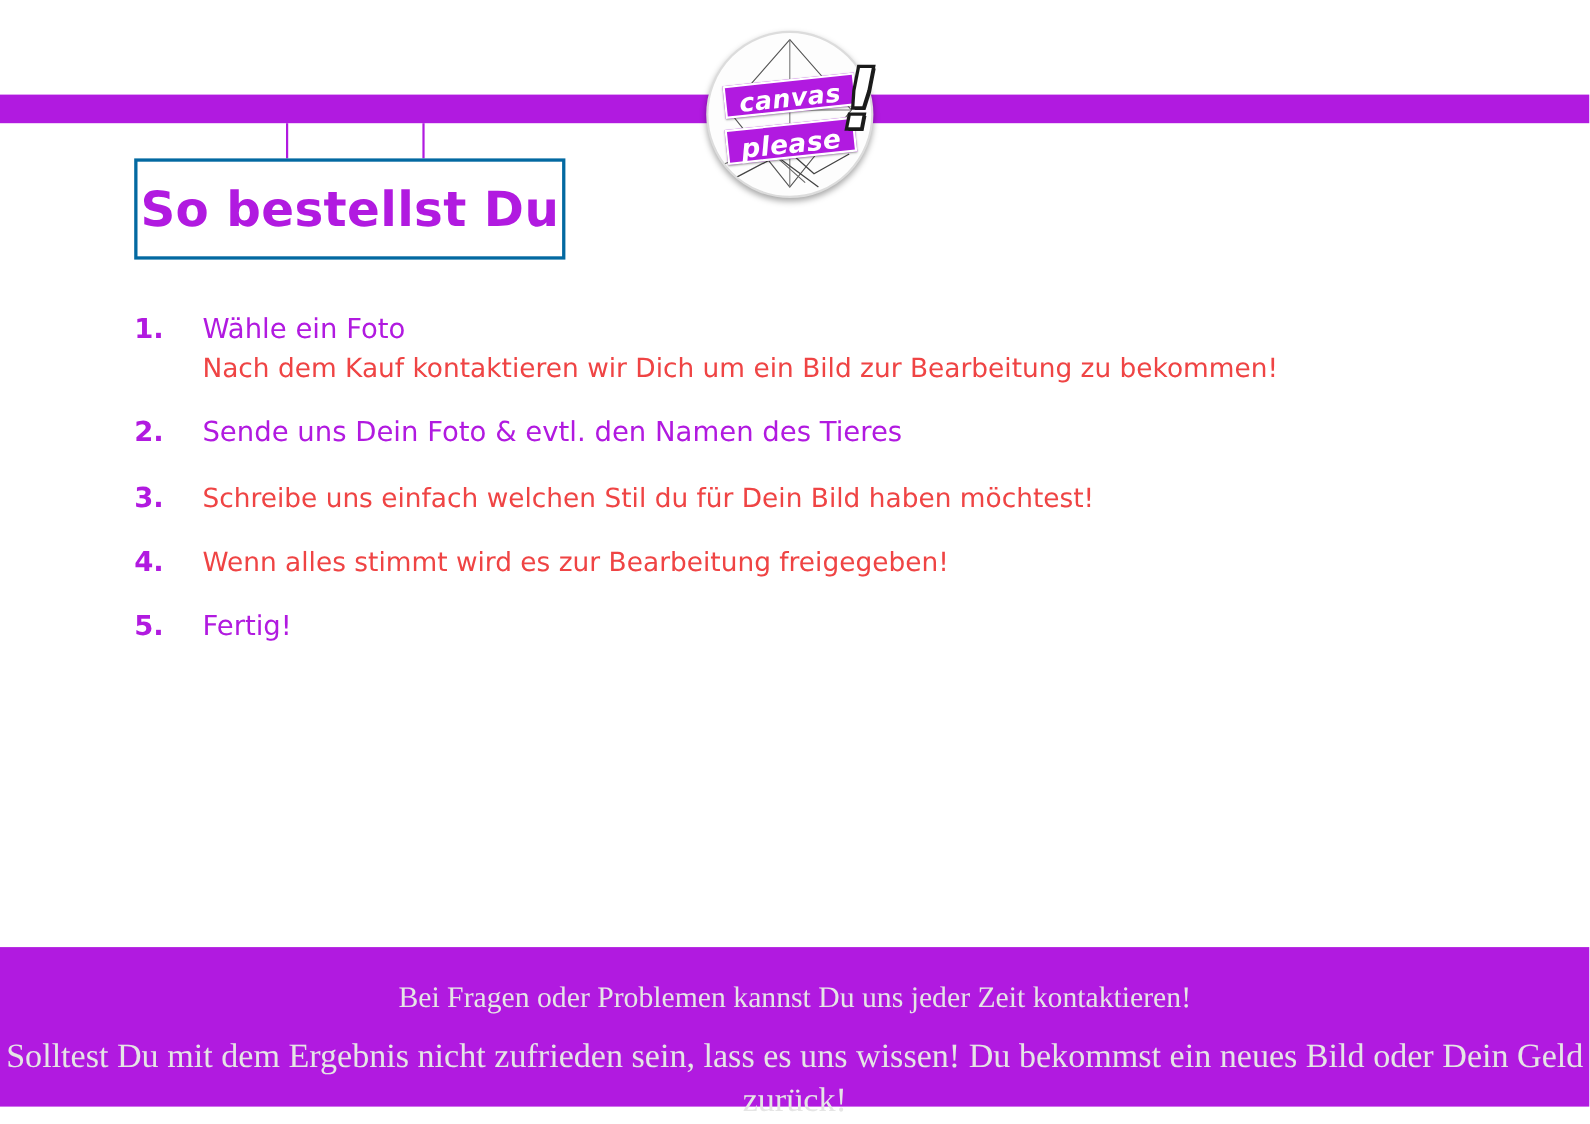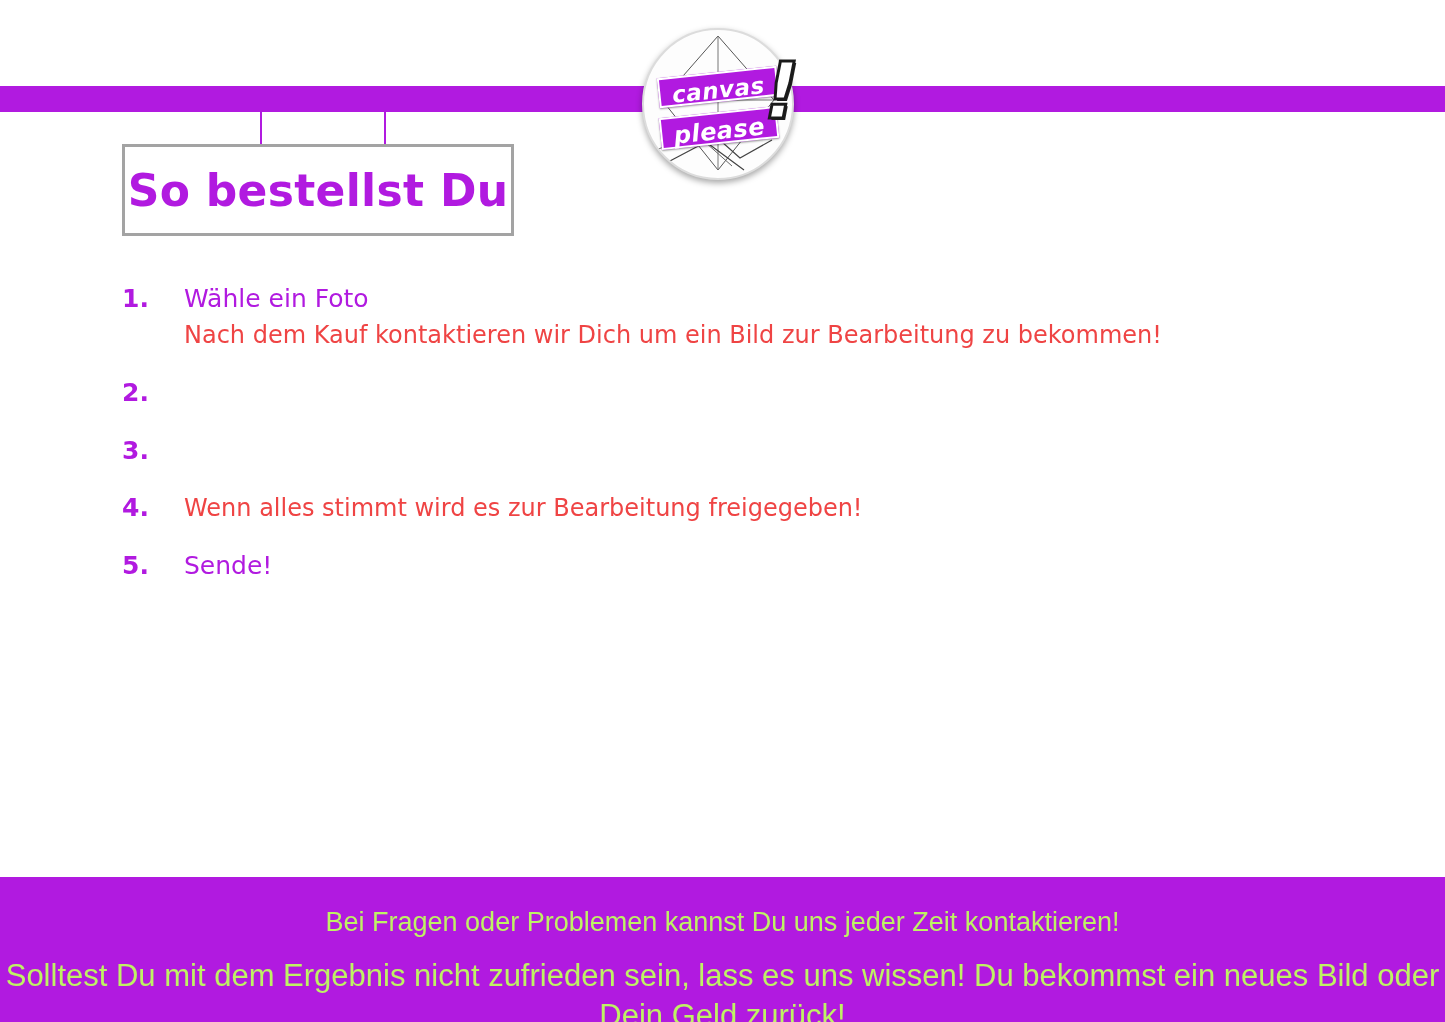--- a/index.html
+++ b/index.html
@@ -118,21 +118,21 @@
     background: #b11ae0;
   }
   .hang-line.l { left: 138px; }
   .hang-line.r { left: 262px; }
   .plaque {
     position: absolute;
     left: 0;
     top: 32px;
     width: 392px;
     height: 92px;
-    border: 3px solid #a3a3a3;
+    border: 3px solid #0369a1;
     box-sizing: border-box;
     display: flex;
     align-items: center;
     justify-content: center;
   }
   .plaque h1 {
     margin: 0;
     font-size: 44px;
     font-weight: bold;
     color: #b11ae0;
@@ -179,27 +179,27 @@
     font-weight: 400;
   }
   .step .desc b {
     font-weight: bold;
   }
 
   
   .footer {
     position: absolute;
     left: 0;
-    bottom: 0;
+    bottom: 16px;
     width: 1445px;
     height: 145px;
     background: #b11ae0;
-    color: #bef264;
+    color: #e5e5e5;
     text-align: center;
-    font-family: Liberation Sans, sans-serif;
+    font-family: Liberation Serif, serif;
   }
   .footer .line1 {
     font-size: 27px;
     padding-top: 28px;
     line-height: 1.3;
   }
   .footer .line2 {
     font-size: 31px;
     padding-top: 16px;
     line-height: 1.3;
@@ -242,40 +242,42 @@
       <div class="num">1.</div>
       <div class="body">
         <div class="head">Wähle ein Foto</div>
         <div class="desc">Nach dem Kauf kontaktieren wir Dich um ein Bild zur Bearbeitung zu bekommen!</div>
       </div>
     </div>
 
     <div class="step">
       <div class="num">2.</div>
       <div class="body">
+        <div class="head">Sende uns Dein Foto &amp; evtl. den Namen des Tieres</div>
       </div>
     </div>
 
     <div class="step">
       <div class="num">3.</div>
       <div class="body">
+        <div class="desc">Schreibe uns einfach welchen Stil du für Dein Bild haben möchtest!</div>
       </div>
     </div>
 
     <div class="step">
       <div class="num">4.</div>
       <div class="body">
         <div class="desc">Wenn alles stimmt wird es zur Bearbeitung freigegeben!</div>
       </div>
     </div>
 
     <div class="step">
       <div class="num">5.</div>
       <div class="body">
-        <div class="head">Sende!</div>
+        <div class="head">Fertig!</div>
       </div>
     </div>
 
   </div>
 
   <div class="footer">
     <div class="line1">Bei Fragen oder Problemen kannst Du uns jeder Zeit kontaktieren!</div>
     <div class="line2">Solltest Du mit dem Ergebnis nicht zufrieden sein, lass es uns wissen! Du bekommst ein neues Bild oder Dein Geld zurück!</div>
   </div>
 

